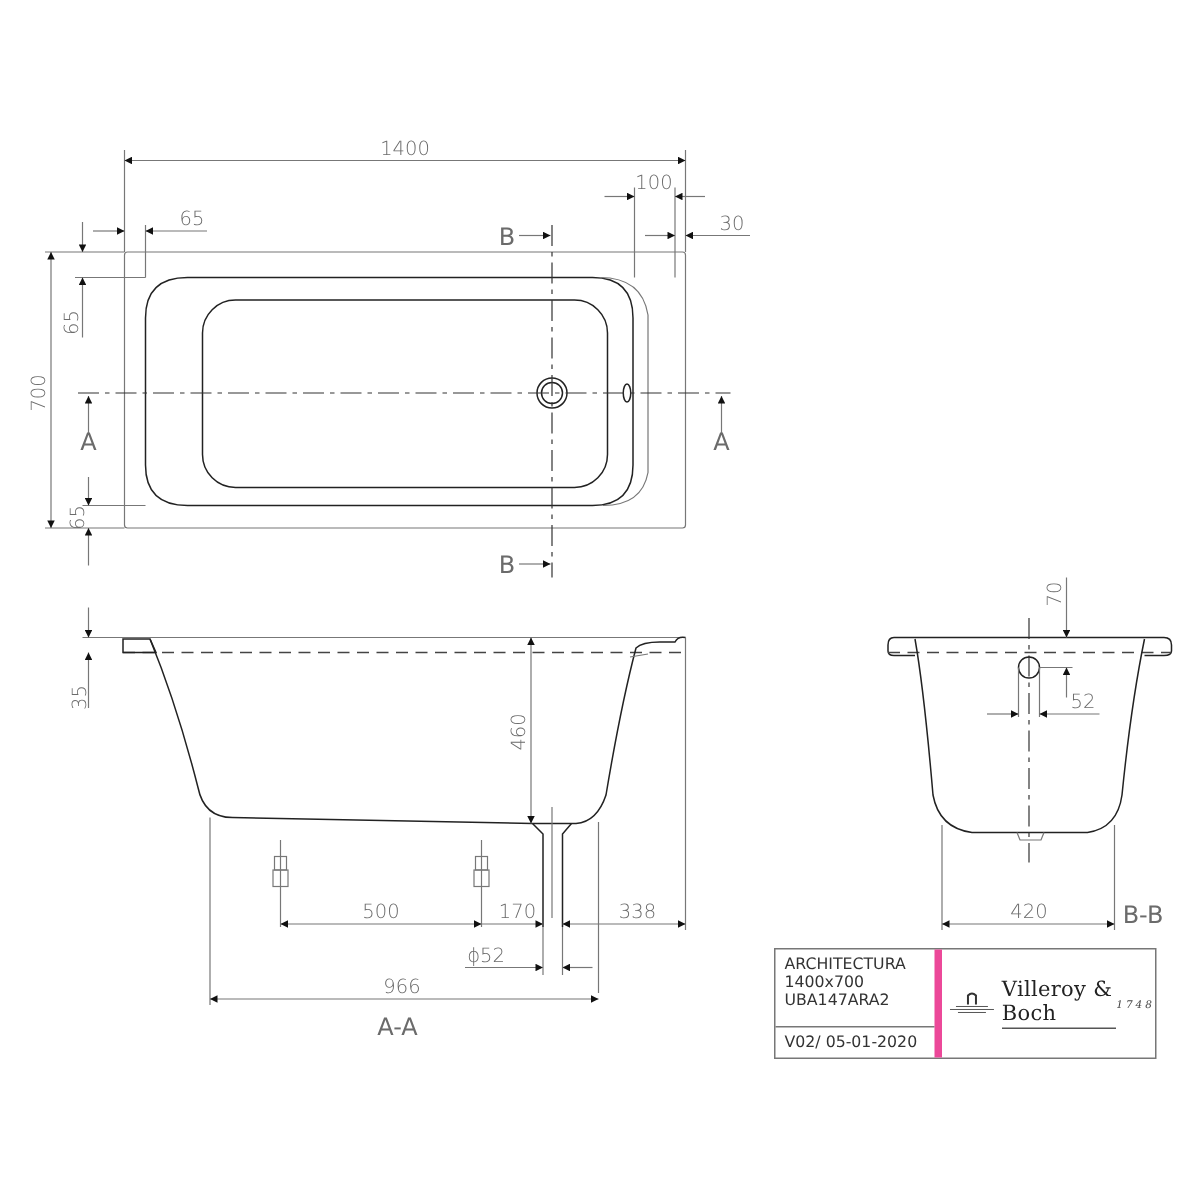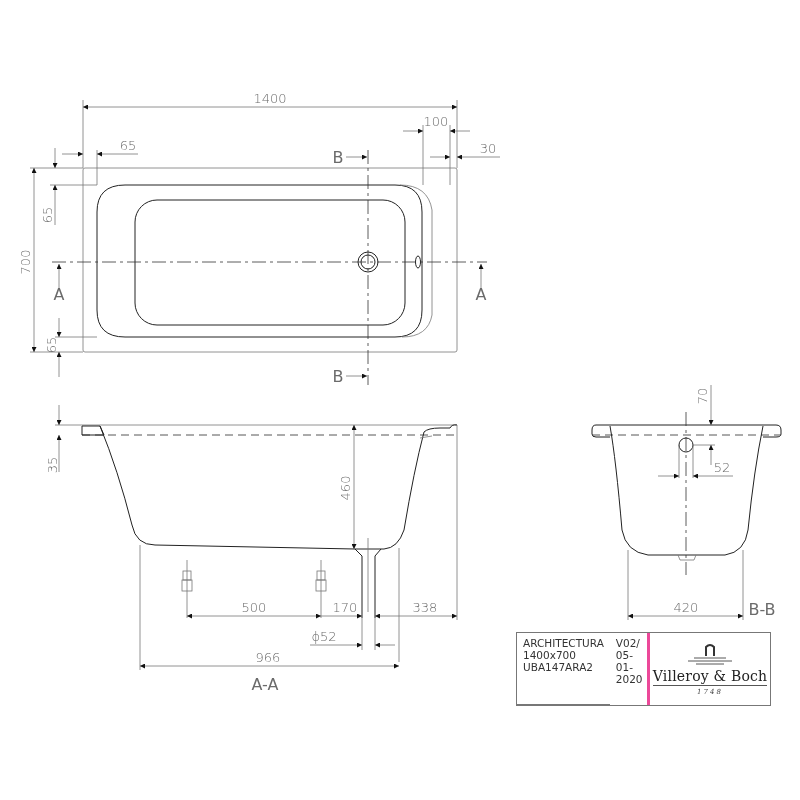--- a/index.html
+++ b/index.html
@@ -6,24 +6,24 @@
   body { width:800px; height:800px; position:relative; overflow:hidden; font-family:"DejaVu Sans", sans-serif; }
   #drawing { position:absolute; left:0; top:0; width:800px; height:800px; }
   .dim-text { font-family:"DejaVu Sans", sans-serif; font-size:13px; fill:#6b6b6b; font-weight:300; }
   .sec-text { font-family:"DejaVu Sans", sans-serif; font-size:16px; fill:#6b6b6b; }
   .line { stroke:#222; stroke-width:1; fill:none; }
   .thin { stroke:#777; stroke-width:0.8; fill:none; }
   .dash { stroke:#444; stroke-width:0.9; fill:none; stroke-dasharray:8 5; }
   .center { stroke:#333; stroke-width:0.8; fill:none; stroke-dasharray:14 4 3 4; }
   .arrow { fill:#111; }
   #title-block { position:absolute; left:516px; top:632px; width:255px; height:74px; border:1px solid #777; box-sizing:border-box; display:flex; }
-  #title-left { width:130px; border-right:3px solid #ec4899; display:flex; flex-direction:row; }
+  #title-left { width:130px; border-right:5px solid #ec4899; display:flex; flex-direction:column; }
   #title-info { padding:4px 6px 2px 6px; font-size:10.5px; color:#333; line-height:12px; flex:1; border-bottom:1px solid #777; }
   #title-version { padding:4px 6px; font-size:10.5px; color:#333; height:20px; box-sizing:border-box; }
-  #title-right { flex:1; display:flex; flex-direction:column; align-items:center; justify-content:center; }
+  #title-right { flex:1; display:flex; flex-direction:row; align-items:center; justify-content:center; }
   #brand-name { font-family:"DejaVu Serif", serif; font-size:14px; color:#222; border-bottom:1px solid #555; padding-bottom:1px; letter-spacing:0.2px; }
   #brand-year { font-family:"DejaVu Serif", serif; font-size:7px; color:#444; letter-spacing:2px; margin-top:2px;font-style:italic; }
 </style>
 </head>
 <body>
 
 <svg id="drawing" viewBox="0 0 800 800" xmlns="http://www.w3.org/2000/svg">
   <defs>
     <marker id="ah" viewBox="0 0 10 10" refX="10" refY="5" markerWidth="9" markerHeight="5" orient="auto-start-reverse" markerUnits="userSpaceOnUse">
       <path d="M0,0 L10,5 L0,10 z" class="arrow"></path>

